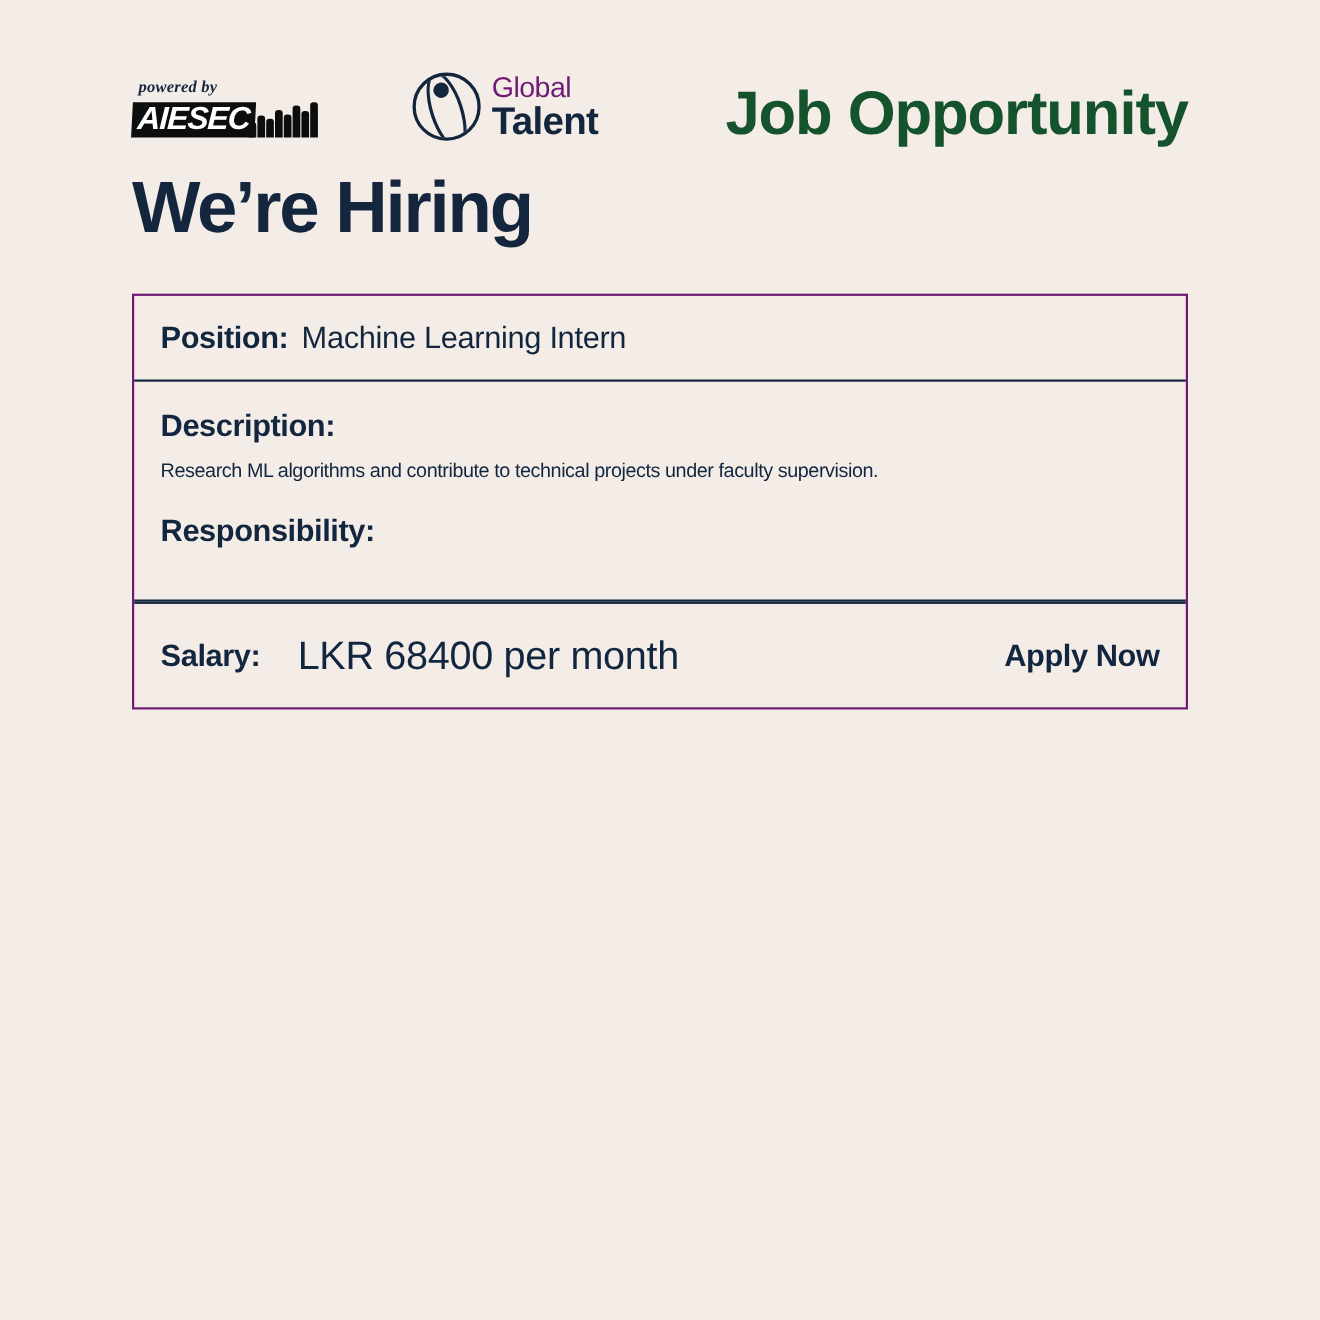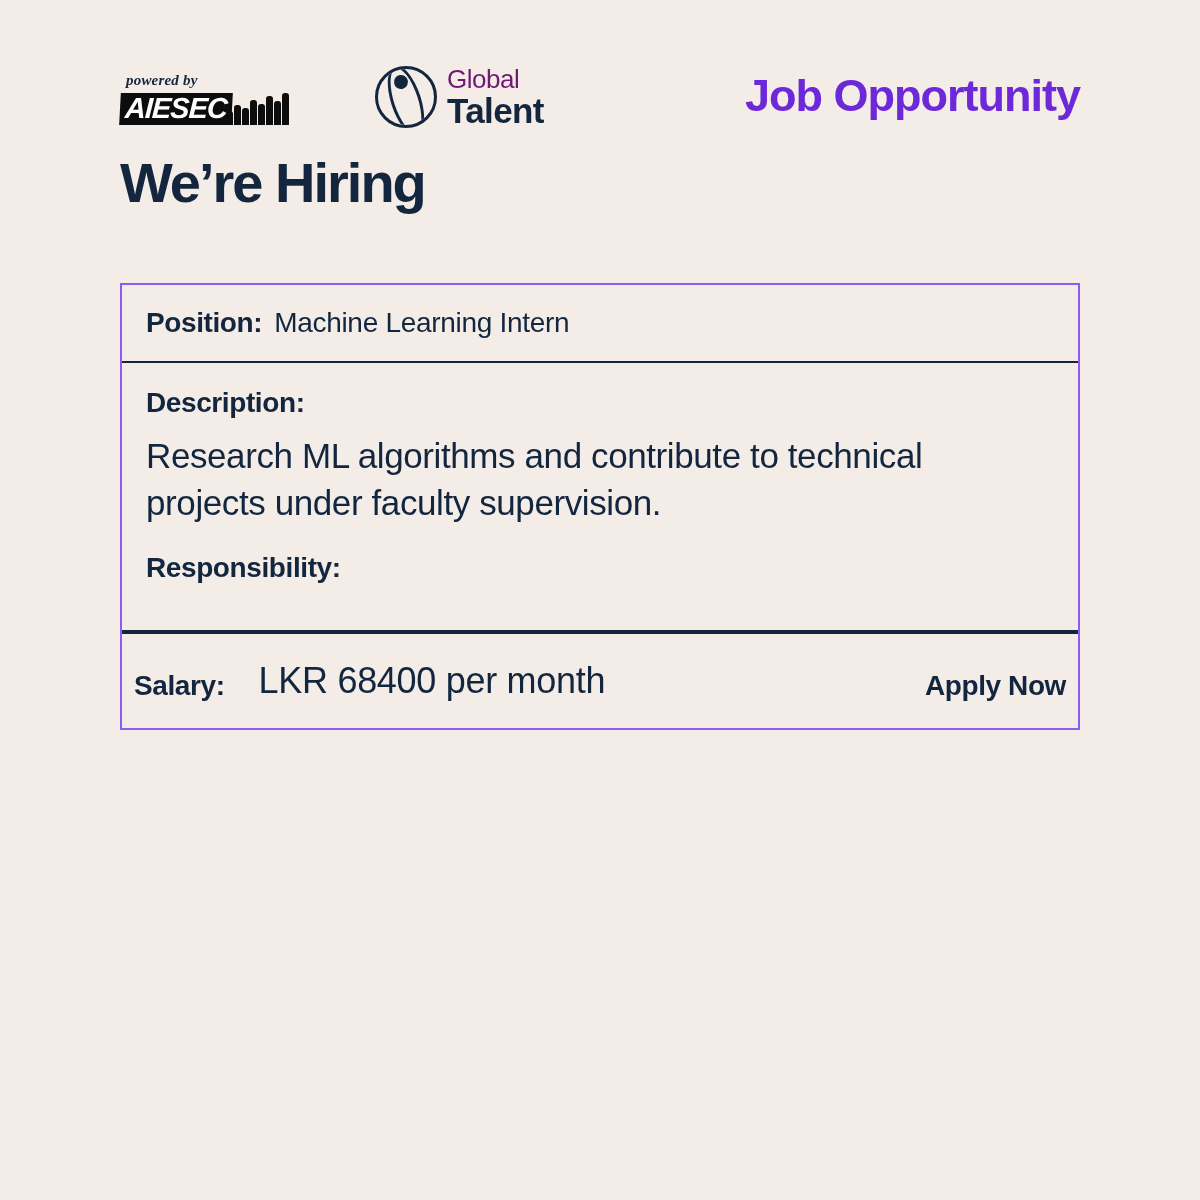--- a/index.html
+++ b/index.html
@@ -127,48 +127,47 @@
     font-weight: bold;
     letter-spacing: -0.6px;
     color: #13263d;
     text-align: center;
   }
 
   .job-opportunity {
     position: absolute;
     right: 0;
     top: 8px;
-    font-size: 45px;
+    font-size: 56px;
     font-weight: bold;
     letter-spacing: -1px;
-    color: #6d28d9;
+    color: #14532d;
     white-space: nowrap;
   }
 
   
   .hiring-title {
     position: absolute;
     top: 150px;
     left: 120px;
-    font-size: 56px;
+    font-size: 66px;
     font-weight: bold;
     letter-spacing: -2px;
     color: #13263d;
     text-align: right;
   }
 
   
   .card {
     position: absolute;
     left: 120px;
     top: 267px;
     width: 960px;
-    border: 2px solid #8b5cf6;
+    border: 2px solid #701a75;
     box-sizing: border-box;
-    margin-top: 16px;
   }
   .row {
     border-bottom: 2px solid #13263d;
     padding: 22px 24px;
     box-sizing: border-box;
   }
   .row:last-child {
     border-bottom: none;
   }
   .line {
@@ -188,21 +187,21 @@
   .desc-row {
     padding: 24px 24px 34px 24px;
   }
   .section-label {
     font-size: 28px;
     font-weight: bold;
     letter-spacing: -0.4px;
     margin-bottom: 14px;
   }
   .desc-text {
-    font-size: 35px;
+    font-size: 18px;
     line-height: 1.33;
     letter-spacing: -0.4px;
     margin-bottom: 26px;
     max-width: 900px;
   }
   .resp-label {
     font-size: 28px;
     font-weight: bold;
     letter-spacing: -0.4px;
     margin-bottom: 12px;
@@ -213,22 +212,22 @@
     list-style: disc;
   }
   ul.resp-list li {
     font-size: 27px;
     line-height: 1.63;
     letter-spacing: -0.4px;
   }
 
   .footer-row {
     display: flex;
-    align-items: flex-end;
-    padding: 26px 12px;
+    align-items: center;
+    padding: 26px 24px;
     border-top: 2px solid #13263d;
   }
   .salary-label {
     font-size: 28px;
     font-weight: bold;
     letter-spacing: -0.4px;
     margin-right: 34px;
   }
   .salary-value {
     font-size: 36px;

